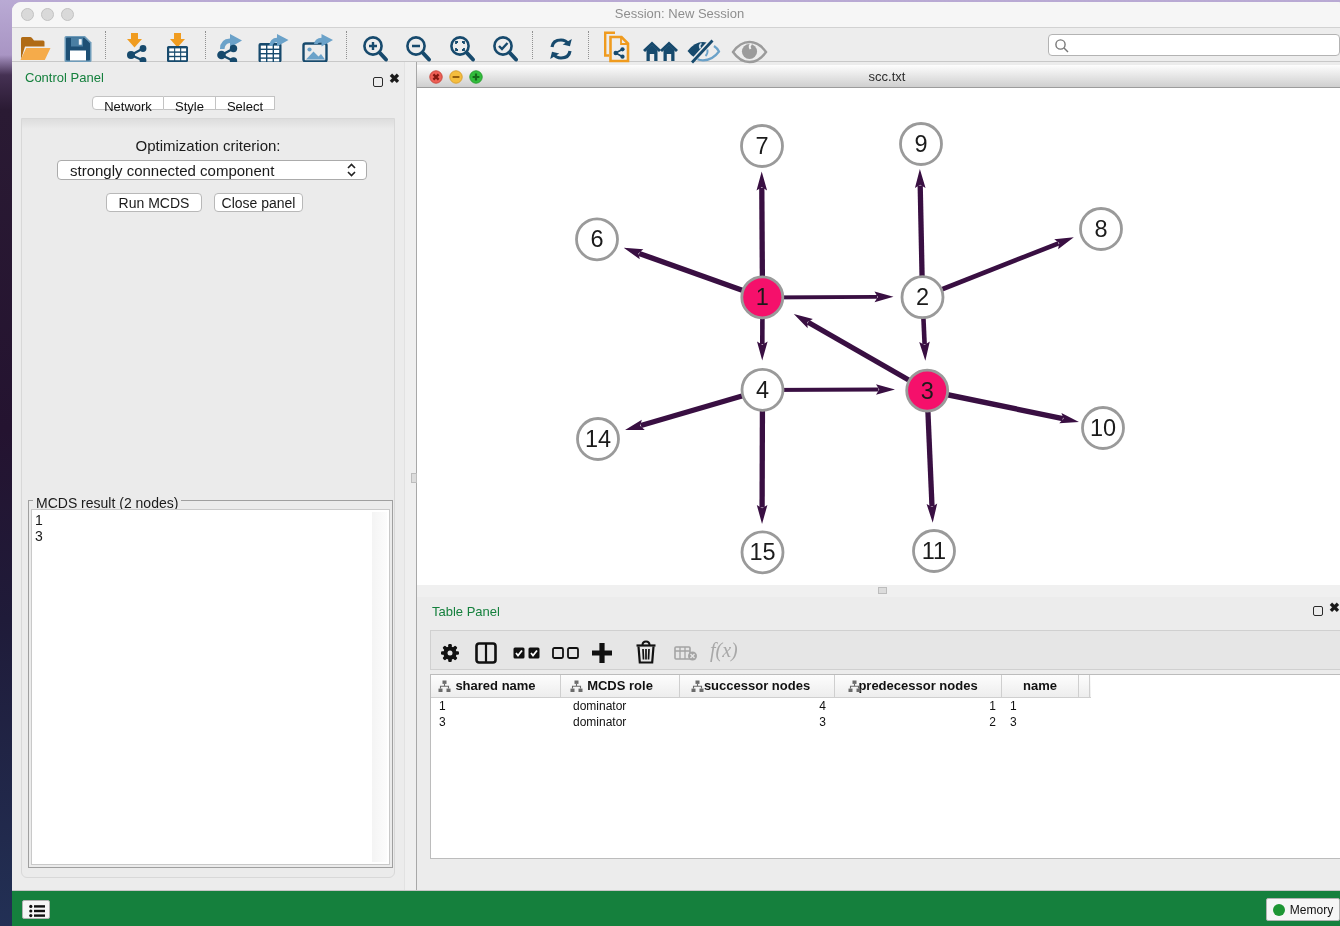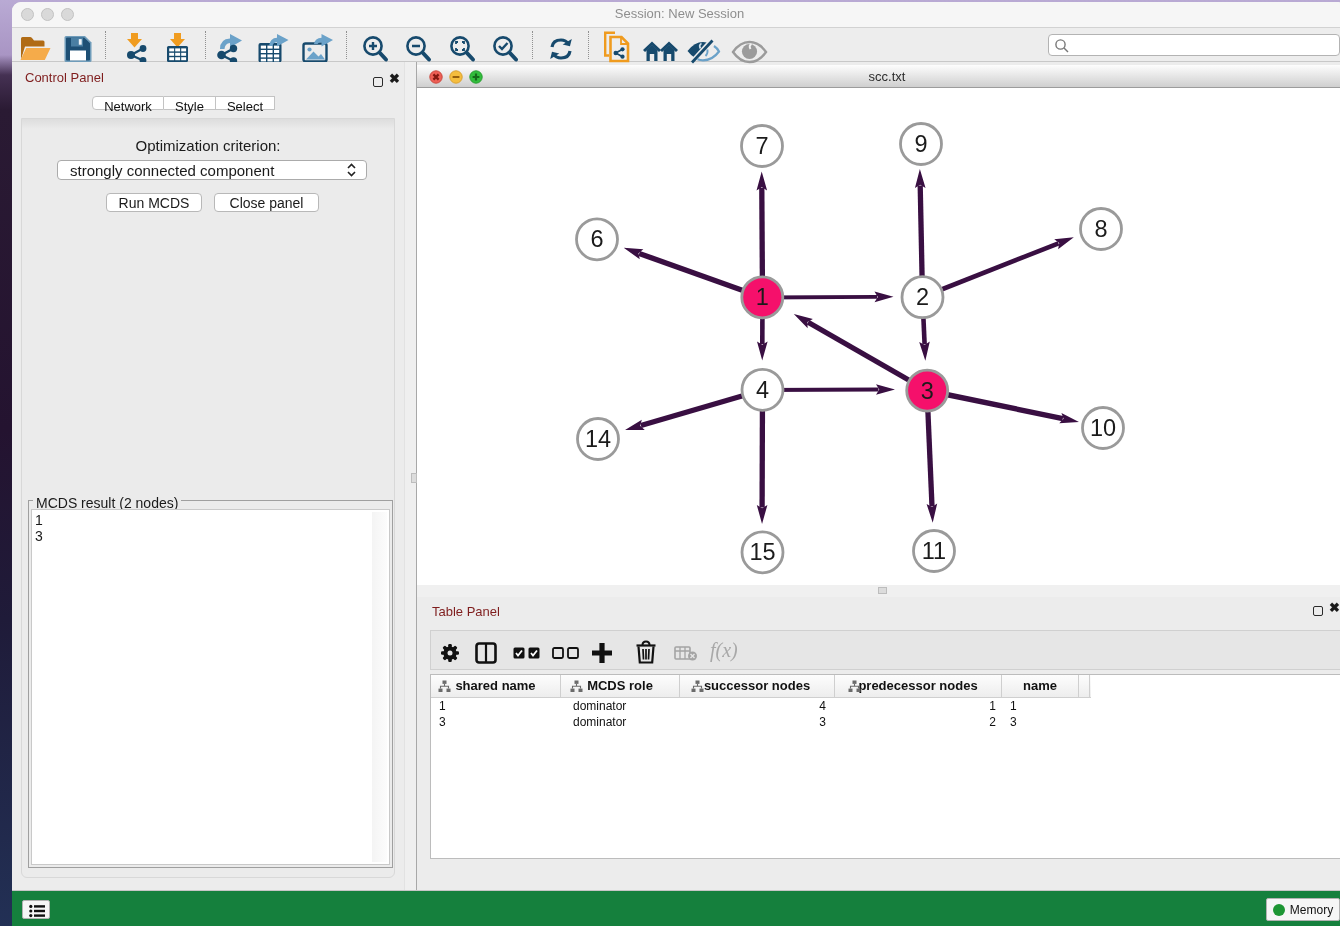--- a/index.html
+++ b/index.html
@@ -16,21 +16,21 @@
 .titlebar { position:absolute; left:0; top:0; width:100%; height:26px; background:#f6f6f6; border-bottom:1px solid #d2d2d2; }
 .tl { position:absolute; top:6px; width:13px; height:13px; border-radius:50%; background:#d9d9d9; border:1px solid #c2c2c2; }
 .title-text { position:absolute; top:4px; width:100%; text-align:center; font-size:13px; color:#8e8e8e; }
 
 .toolbar { position:absolute; left:0; top:26px; width:100%; height:34px; background:#ededed; border-bottom:1px solid #c8c8c8; }
 .tb-icon { position:absolute; top:0; height:34px; }
 .tb-div { position:absolute; top:3px; height:28px; width:1px; border-left:1px dotted #909090; }
 .searchbox { position:absolute; left:1036px; top:6px; width:292px; height:22px; background:#fff; border:1px solid #b3b3b3; border-radius:4px; }
 
 .ctrl { position:absolute; left:0; top:60px; width:392px; height:828px; background:#ececec; }
-.panel-title { font-size:13px; color:#7f1d1d; }
+.panel-title { font-size:13px; color:#15803d; }
 .float-btn { position:absolute; width:10px; height:10px; border:1.5px solid #2a2a2a; border-radius:2px; }
 .close-x { position:absolute; font-size:13px; font-weight:bold; color:#1a1a1a; }
 .tabs { position:absolute; left:80px; top:34px; height:20px; display:flex; }
 .tab { height:14px; line-height:19px; font-size:13px; text-align:center; background:#fff; border:1px solid #c3c3c3; border-left:none; color:#111; }
 .tab.first { border-left:1px solid #c3c3c3; border-radius:4px 0 0 4px; }
 .tab.sel { background:linear-gradient(#f4f4f4,#e2e2e2); color:#ccc; text-shadow:0 1px 0 #fff; border-radius:0 4px 4px 0; border-color:#c9c9c9;margin-top:48px; }
 .tab-content { position:absolute; left:9px; top:56px; width:374px; height:760px; background:linear-gradient(#dddddd, #ebebeb 10px); border:1px solid #d8d8d8; border-radius:0 0 6px 6px; }
 .combo { position:absolute; left:45px; top:98px; width:310px; height:20px; background:#fff; border:1px solid #ababab; border-radius:4px; font-size:15px; color:#1a1a1a; line-height:19px; padding-left:12px; }
 .btn { position:absolute; height:19px; background:#fff; border:1px solid #b8b8b8; border-radius:4px; font-size:14px; color:#1a1a1a; text-align:center; line-height:18px; }
 .groupbox { position:absolute; left:16px; top:438px; width:365px; height:368px; border:1px solid #9f9f9f; }
@@ -237,21 +237,21 @@
     </div>
     <div class="tab-content"></div>
     <div style="position:absolute;left:0;top:75px;width:392px;text-align:center;font-size:15px;color:#1a1a1a;">Optimization criterion:</div>
     <div class="combo">strongly connected component
       <svg width="11" height="14" style="position:absolute;right:9px;top:2px;" viewBox="0 0 11 14">
         <path d="M2 5 L5.5 1.5 L9 5" fill="none" stroke="#222" stroke-width="1.6"></path>
         <path d="M2 9 L5.5 12.5 L9 9" fill="none" stroke="#222" stroke-width="1.6"></path>
       </svg>
     </div>
     <div class="btn" style="left:94px;top:131px;width:96px;">Run MCDS</div>
-    <div class="btn" style="left:202px;top:131px;width:105px;">Close panel</div>
+    <div class="btn" style="left:202px;top:131px;width:89px;">Close panel</div>
     <div class="groupbox">
       <div class="groupbox-label">MCDS result (2 nodes)</div>
       <div class="mcds-text">1<br>3
         <div style="position:absolute;right:2px;top:2px;width:15px;bottom:2px;background:linear-gradient(to right,#f4f4f4,#fcfcfc);"></div>
       </div>
     </div>
   </div>
   <div class="vsplit"></div>
   <div style="position:absolute;left:392px;top:60px;width:1px;height:828px;background:#e2e2e2;"></div>
   <div class="vline"></div>

